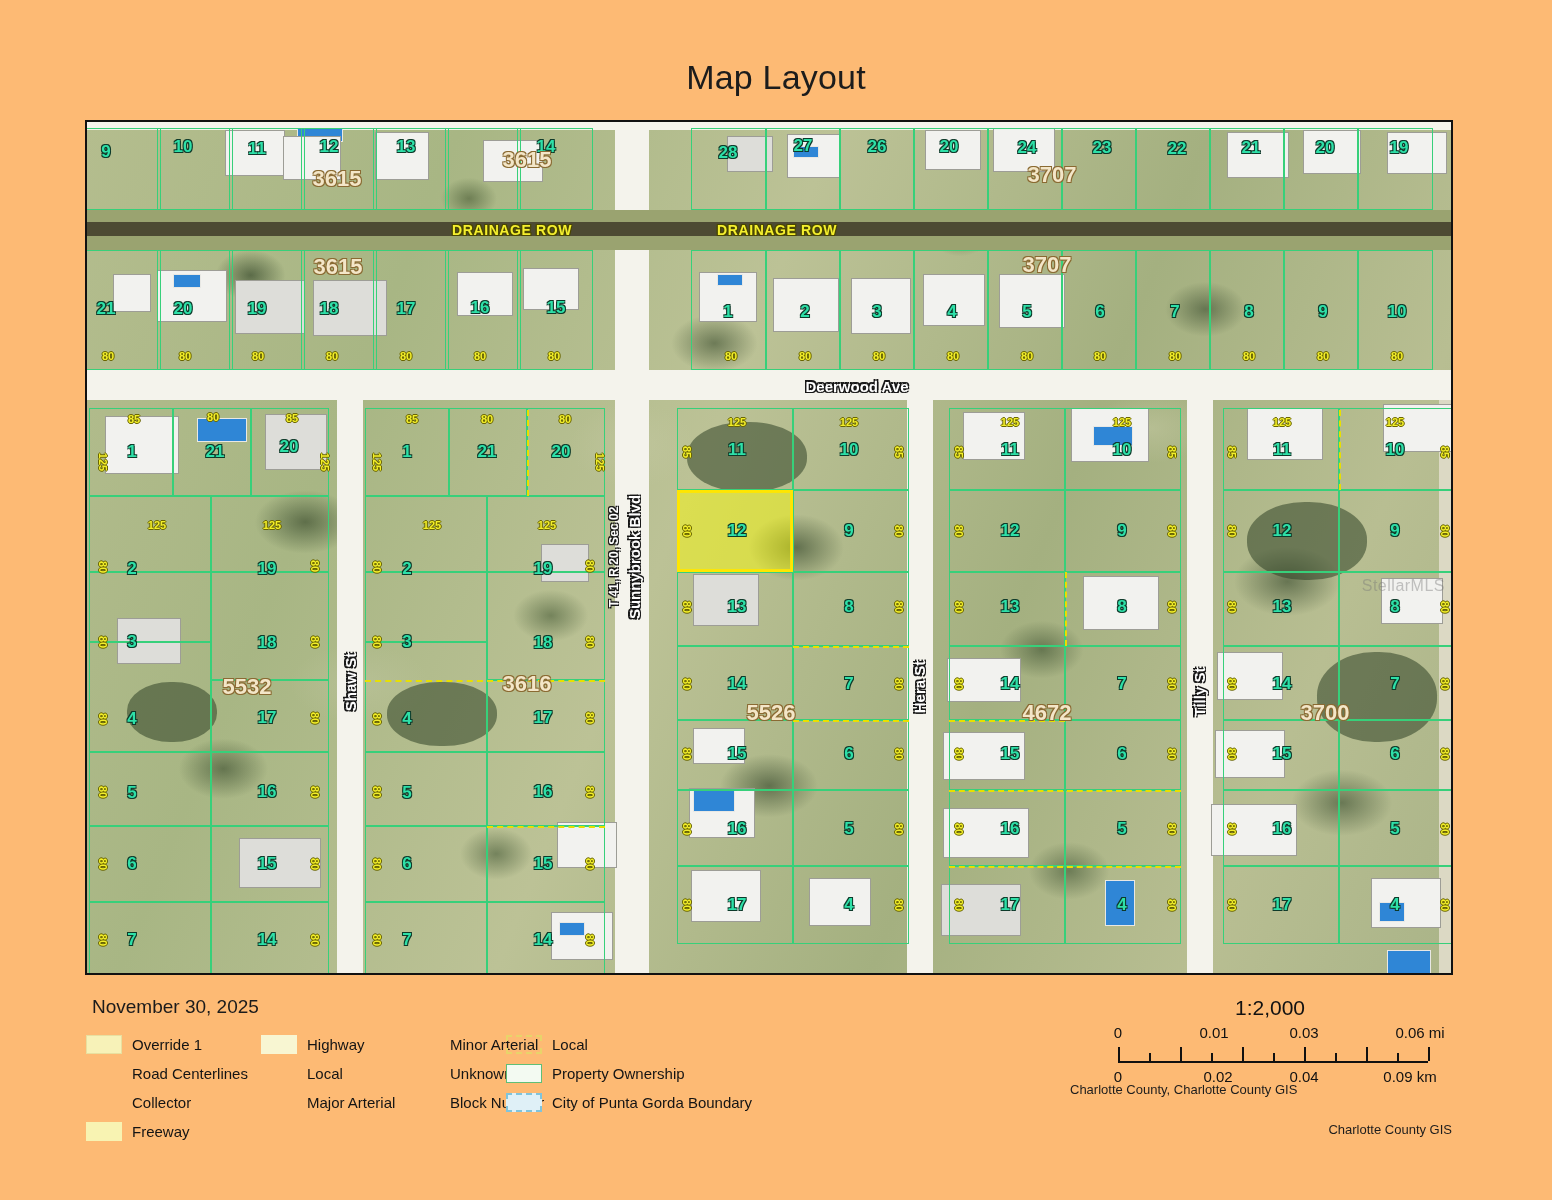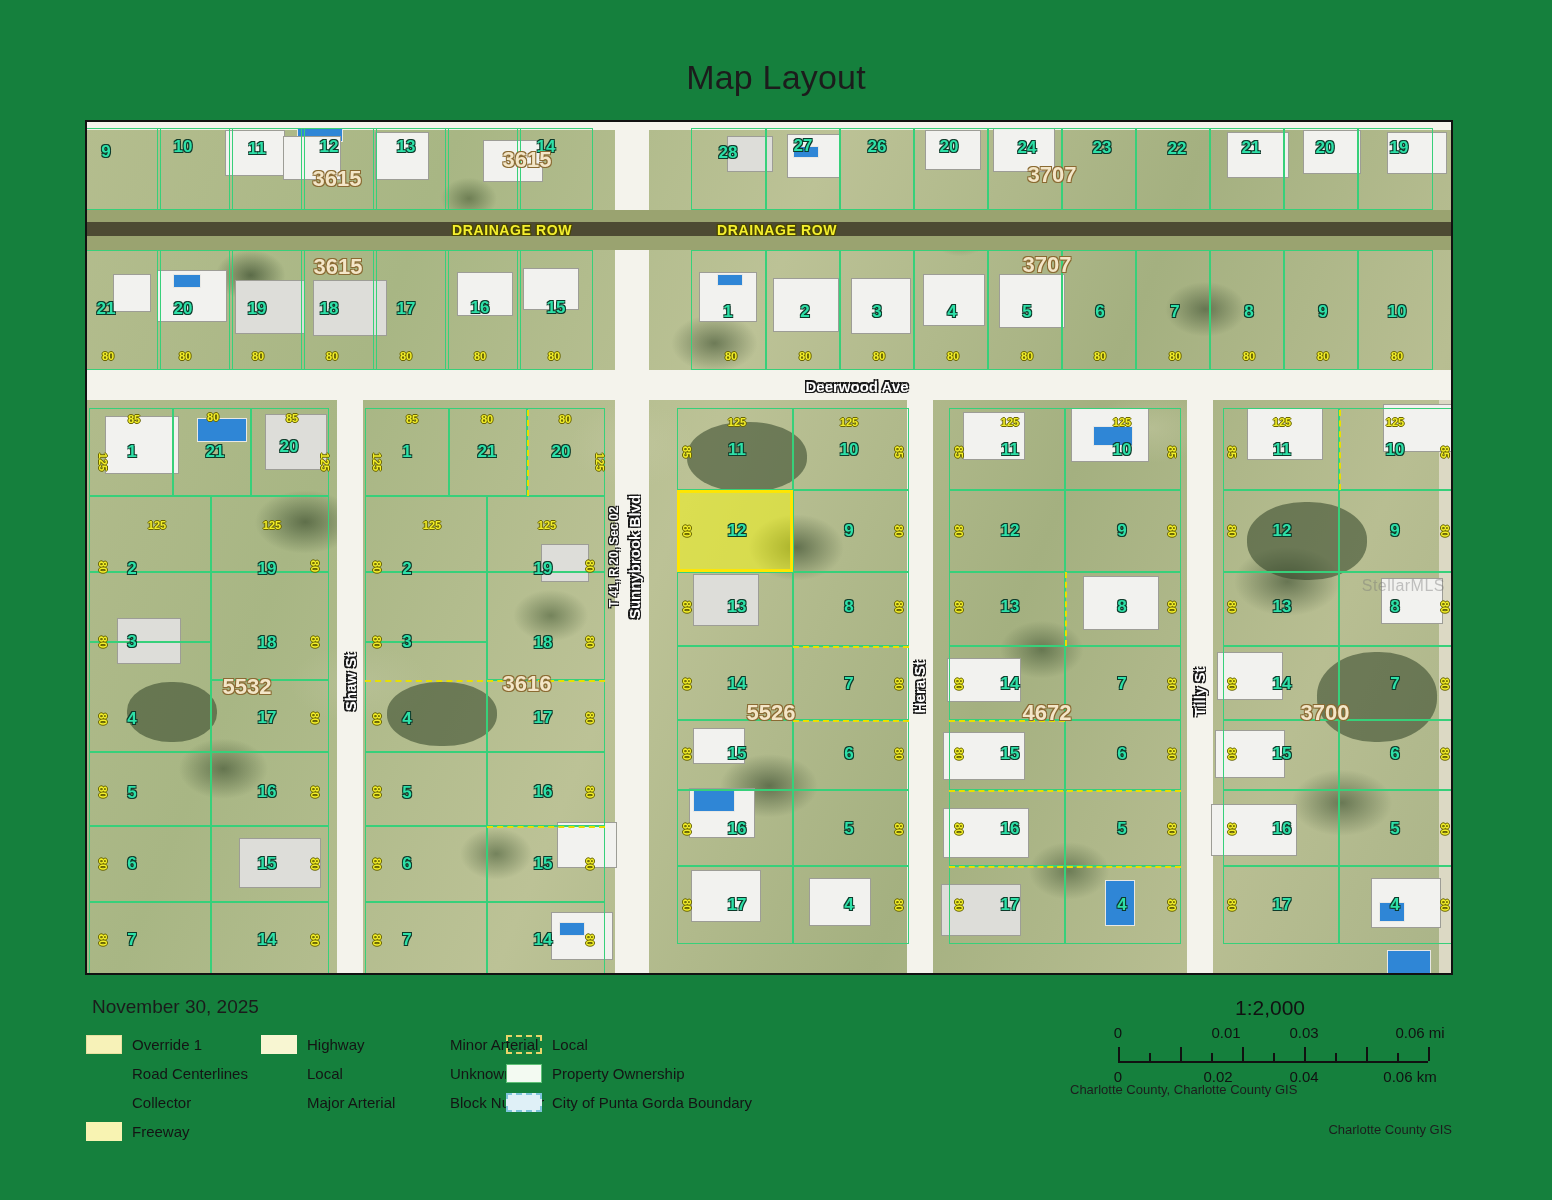--- a/index.html
+++ b/index.html
@@ -5,21 +5,21 @@
   * { box-sizing: border-box; }
   html, body {
     margin: 0; padding: 0;
     background: #ffffff;
     font-family: "Liberation Sans", sans-serif;
   }
   #page {
     position: relative;
     width: 1552px;
     height: 1200px;
-    background: #15803d;
+    background: #fdba74;
     overflow: hidden;
   }
 
   
   #title {
     position: absolute;
     top: 58px; left: 0; width: 1552px;
     text-align: center;
     font-size: 34px;
     color: #1c1c1c;
@@ -727,41 +727,41 @@
           <span class="leg-sw pgboundary"></span>
           <span class="leg-txt">City of Punta Gorda Boundary</span>
         </div>
       </div>
     </div>
 
   <div id="scale">
     <div id="scale-ratio">1:2,000</div>
     <div class="sc-labels" id="sc-mi" style="top:28px;">
         <span style="left: 48px;">0</span>
-        <span style="left: 156px;">0.01</span>
+        <span style="left: 144px;">0.01</span>
         <span style="left: 234px;">0.03</span>
         <span style="left: 350px;">0.06 mi</span>
       </div>
     <div id="scale-bar">
         <i style="left: 0px; height: 14px;"></i>
         <i style="left: 31px; height: 8px;"></i>
         <i style="left: 62px; height: 14px;"></i>
         <i style="left: 93px; height: 8px;"></i>
         <i style="left: 124px; height: 14px;"></i>
         <i style="left: 155px; height: 8px;"></i>
         <i style="left: 186px; height: 14px;"></i>
         <i style="left: 217px; height: 8px;"></i>
         <i style="left: 248px; height: 14px;"></i>
         <i style="left: 279px; height: 8px;"></i>
         <i style="left: 310px; height: 14px;"></i>
       </div>
     <div class="sc-labels" id="sc-km" style="top:72px;">
         <span style="left: 48px;">0</span>
         <span style="left: 148px;">0.02</span>
         <span style="left: 234px;">0.04</span>
-        <span style="left: 340px;">0.06 km</span>
+        <span style="left: 340px;">0.09 km</span>
       </div>
   </div>
 
   <div id="credit1">Charlotte County, Charlotte County GIS</div>
   <div id="credit2">Charlotte County GIS</div>
 
 </div>
 
 </body></html>

